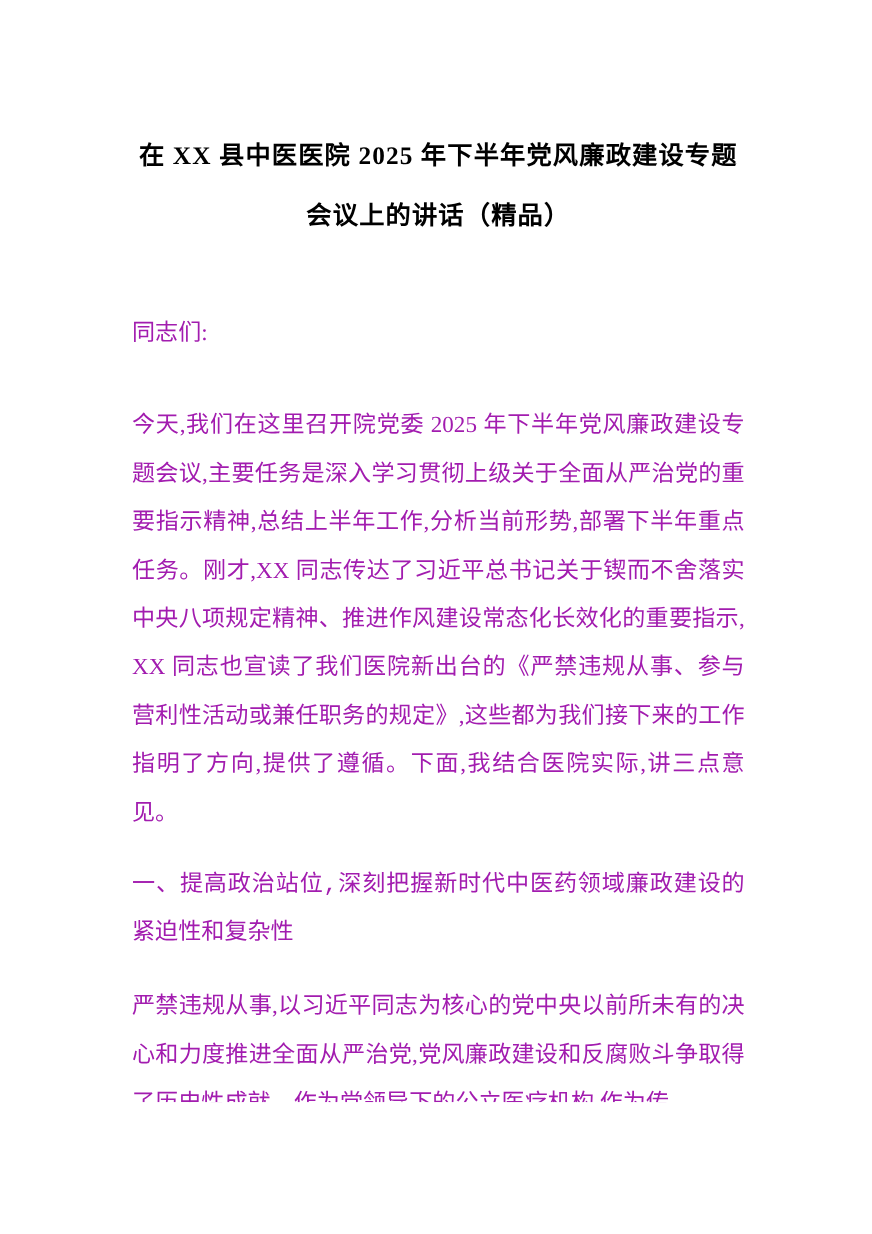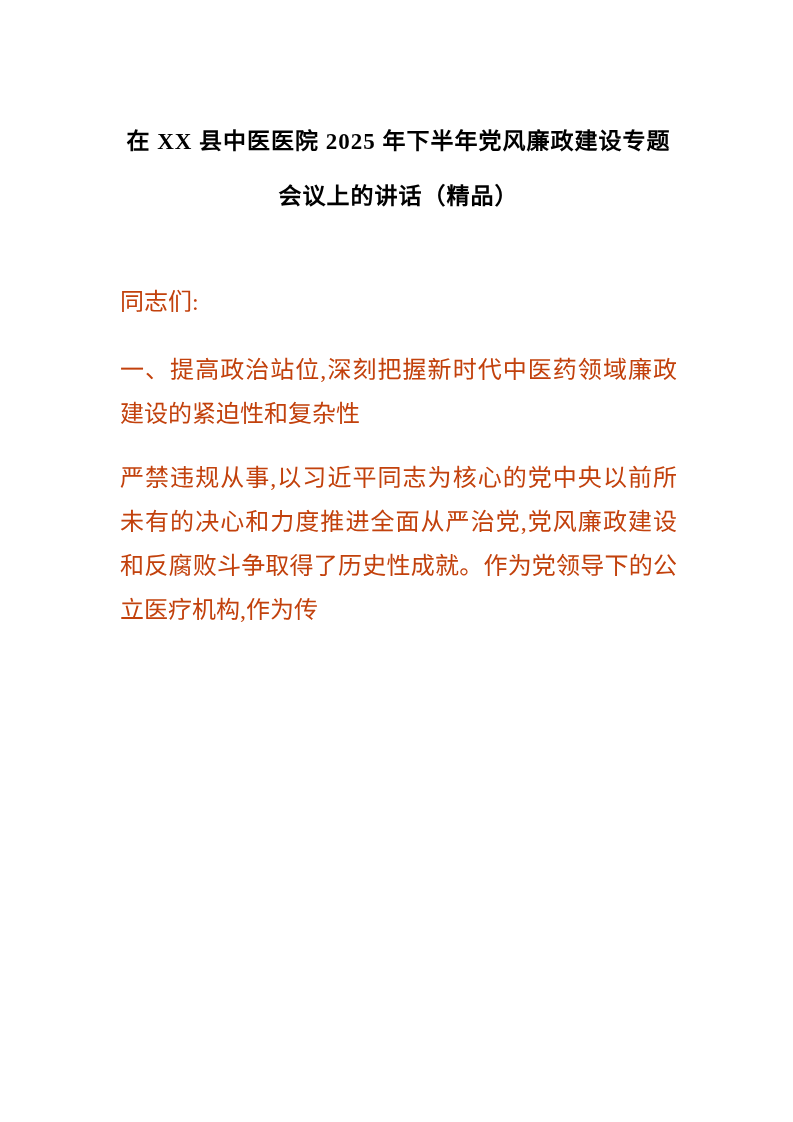--- a/index.html
+++ b/index.html
@@ -27,39 +27,40 @@
     margin-top: 114px;
     font-size: 23px;
     font-weight: bold;
     line-height: 55px;
     text-align: center;
     letter-spacing: 1px;
     color: #000000;
   }
   .para {
     margin: 0;
-    font-size: 24px;
+    font-size: 21px;
     line-height: 44px;
     text-align: justify;
     text-justify: inter-character;
     word-break: break-all;
-    color: #c2410c;
+    color: #a21caf;
   }
   .para.salutation { margin-top: 56px; text-align: left; }
   .para.intro      { margin-top: 40px; }
-  .para.heading    { margin-top: 24px; }
+  .para.heading    { margin-top: 24px; font-family: Liberation Mono, monospace; }
   .para.body-1     { margin-top: 20px; }
 </style>
 </head>
 <body>
 
 <div class="page">
   <div class="content">
     <h1 class="doc-title">在 XX 县中医医院 2025 年下半年党风廉政建设专题会议上的讲话（精品）</h1>
 
     <p class="para salutation">同志们:</p>
 
+    <p class="para intro">今天,我们在这里召开院党委 2025 年下半年党风廉政建设专题会议,主要任务是深入学习贯彻上级关于全面从严治党的重要指示精神,总结上半年工作,分析当前形势,部署下半年重点任务。刚才,XX 同志传达了习近平总书记关于锲而不舍落实中央八项规定精神、推进作风建设常态化长效化的重要指示,XX 同志也宣读了我们医院新出台的《严禁违规从事、参与营利性活动或兼任职务的规定》,这些都为我们接下来的工作指明了方向,提供了遵循。下面,我结合医院实际,讲三点意见。</p>
 
     <p class="para heading">一、提高政治站位,深刻把握新时代中医药领域廉政建设的紧迫性和复杂性</p>
 
     <p class="para body-1">严禁违规从事,以习近平同志为核心的党中央以前所未有的决心和力度推进全面从严治党,党风廉政建设和反腐败斗争取得了历史性成就。作为党领导下的公立医疗机构,作为传</p>
   </div>
 </div>
 
 </body></html>

